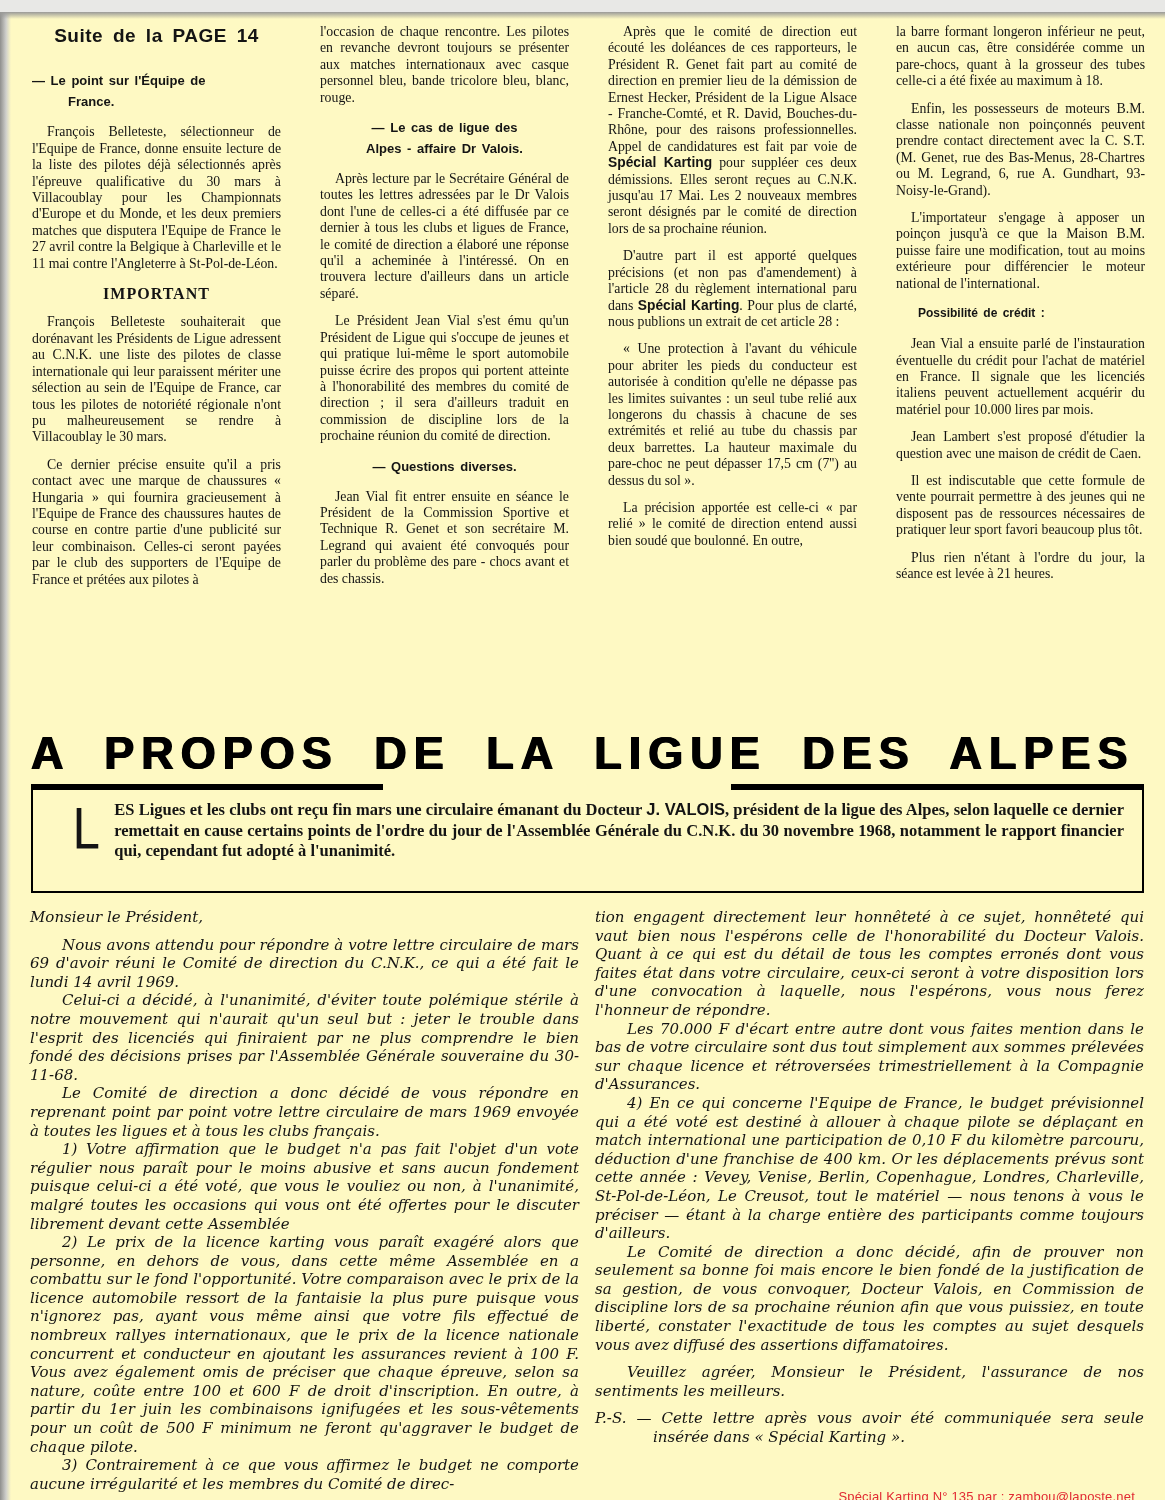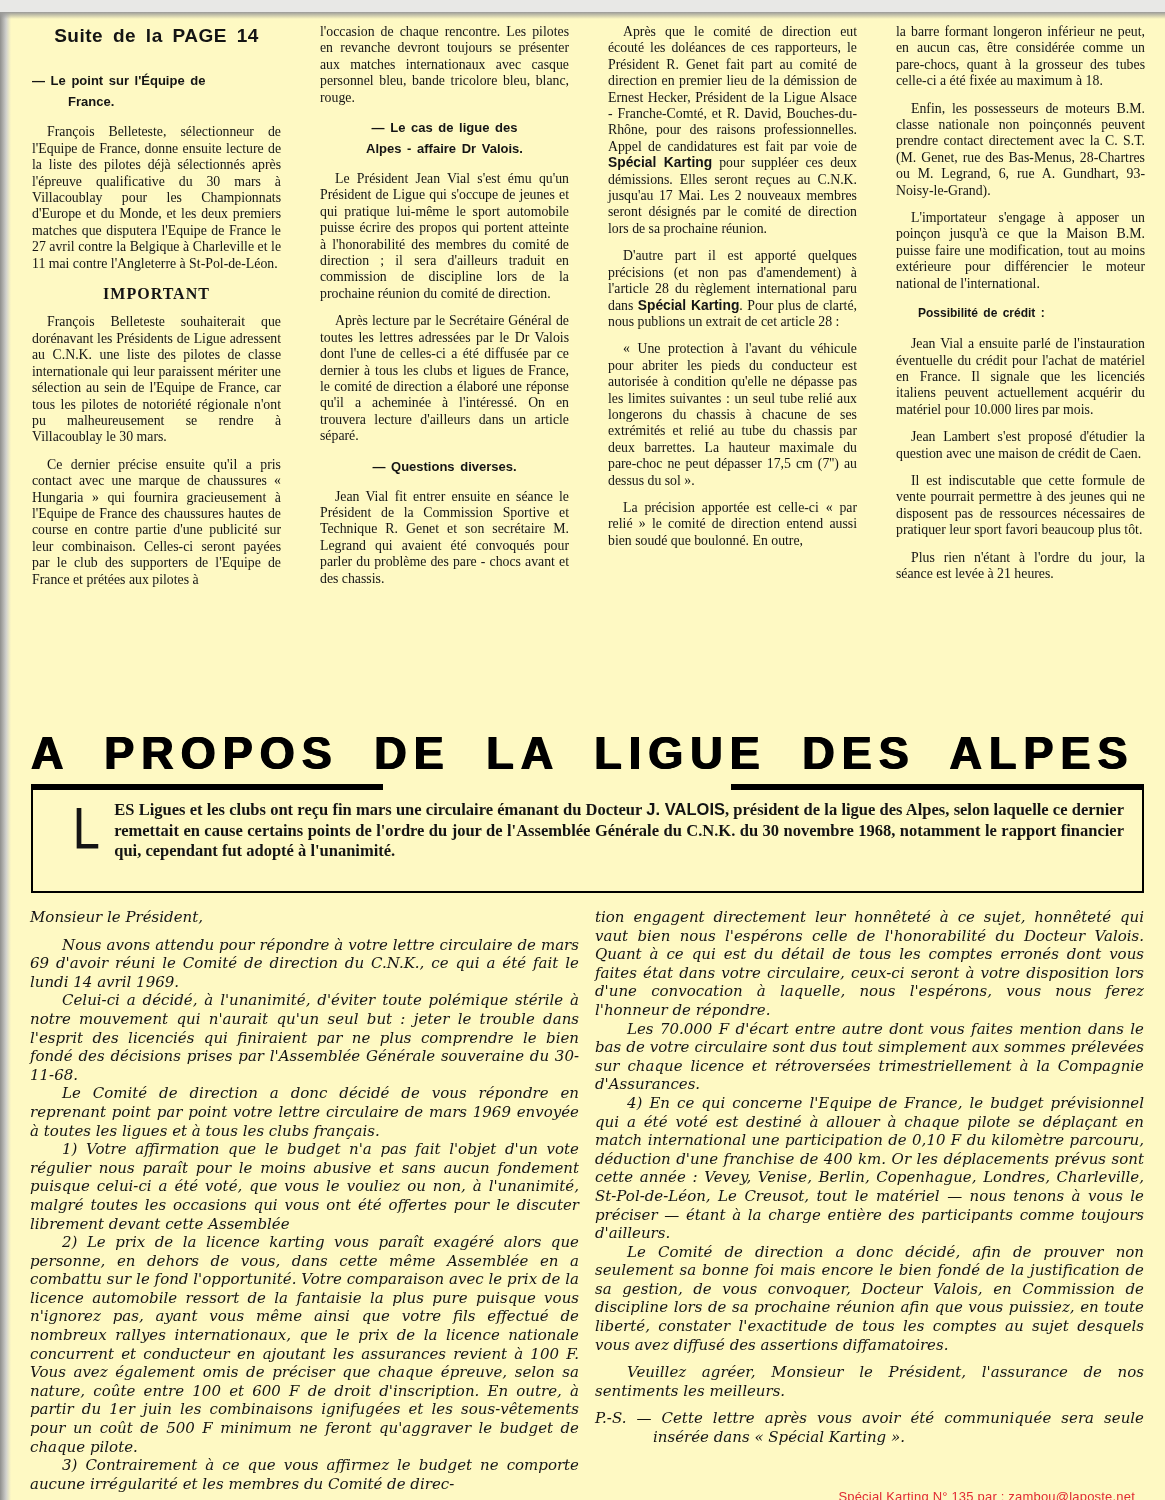--- a/index.html
+++ b/index.html
@@ -86,22 +86,22 @@
 France.</h3>
         <p class="bp ind">François Belleteste, sélectionneur de l'Equipe de France, donne ensuite lecture de la liste des pilotes déjà sélectionnés après l'épreuve qualificative du 30 mars à Villacoublay pour les Championnats d'Europe et du Monde, et les deux premiers matches que disputera l'Equipe de France le 27 avril contre la Belgique à Charleville et le 11 mai contre l'Angleterre à St-Pol-de-Léon.</p>
         <h3 class="h-serif">IMPORTANT</h3>
         <p class="bp ind">François Belleteste souhaiterait que dorénavant les Présidents de Ligue adressent au C.N.K. une liste des pilotes de classe internationale qui leur paraissent mériter une sélection au sein de l'Equipe de France, car tous les pilotes de notoriété régionale n'ont pu malheureusement se rendre à Villacoublay le 30 mars.</p>
         <p class="bp ind">Ce dernier précise ensuite qu'il a pris contact avec une marque de chaussures « Hungaria » qui fournira gracieusement à l'Equipe de France des chaussures hautes de course en contre partie d'une publicité sur leur combinaison. Celles-ci seront payées par le club des supporters de l'Equipe de France et prétées aux pilotes à</p>
       </div>
     <div class="col">
         <p class="bp">l'occasion de chaque rencontre. Les pilotes en revanche devront toujours se présenter aux matches internationaux avec casque personnel bleu, bande tricolore bleu, blanc, rouge.</p>
         <h3 class="h-sans hc">— Le cas de ligue des
 Alpes - affaire Dr Valois.</h3>
+        <p class="bp ind">Après lecture par le Secrétaire Général de toutes les lettres adressées par le Dr Valois dont l'une de celles-ci a été diffusée par ce dernier à tous les clubs et ligues de France, le comité de direction a élaboré une réponse qu'il a acheminée à l'intéressé. On en trouvera lecture d'ailleurs dans un article séparé.</p>
         <p class="bp ind">Le Président Jean Vial s'est ému qu'un Président de Ligue qui s'occupe de jeunes et qui pratique lui-même le sport automobile puisse écrire des propos qui portent atteinte à l'honorabilité des membres du comité de direction ; il sera d'ailleurs traduit en commission de discipline lors de la prochaine réunion du comité de direction.</p>
-        <p class="bp ind">Après lecture par le Secrétaire Général de toutes les lettres adressées par le Dr Valois dont l'une de celles-ci a été diffusée par ce dernier à tous les clubs et ligues de France, le comité de direction a élaboré une réponse qu'il a acheminée à l'intéressé. On en trouvera lecture d'ailleurs dans un article séparé.</p>
         <h3 class="h-sans hc">— Questions diverses.</h3>
         <p class="bp ind">Jean Vial fit entrer ensuite en séance le Président de la Commission Sportive et Technique R. Genet et son secrétaire M. Legrand qui avaient été convoqués pour parler du problème des pare - chocs avant et des chassis.</p>
       </div>
     <div class="col">
         <p class="bp ind">Après que le comité de direction eut écouté les doléances de ces rapporteurs, le Président R. Genet fait part au comité de direction en premier lieu de la démission de Ernest Hecker, Président de la Ligue Alsace - Franche-Comté, et R. David, Bouches-du-Rhône, pour des raisons professionnelles. Appel de candidatures est fait par voie de <b style="font-family:'Liberation Sans',sans-serif">Spécial Karting</b> pour suppléer ces deux démissions. Elles seront reçues au C.N.K. jusqu'au 17 Mai. Les 2 nouveaux membres seront désignés par le comité de direction lors de sa prochaine réunion.</p>
         <p class="bp ind">D'autre part il est apporté quelques précisions (et non pas d'amendement) à l'article 28 du règlement international paru dans <b style="font-family:'Liberation Sans',sans-serif">Spécial Karting</b>. Pour plus de clarté, nous publions un extrait de cet article 28 :</p>
         <p class="bp ind">« Une protection à l'avant du véhicule pour abriter les pieds du conducteur est autorisée à condition qu'elle ne dépasse pas les limites suivantes : un seul tube relié aux longerons du chassis à chacune de ses extrémités et relié au tube du chassis par deux barrettes. La hauteur maximale du pare-choc ne peut dépasser 17,5 cm (7'') au dessus du sol ».</p>
         <p class="bp ind">La précision apportée est celle-ci « par relié » le comité de direction entend aussi bien soudé que boulonné. En outre,</p>
       </div>
     <div class="col">

